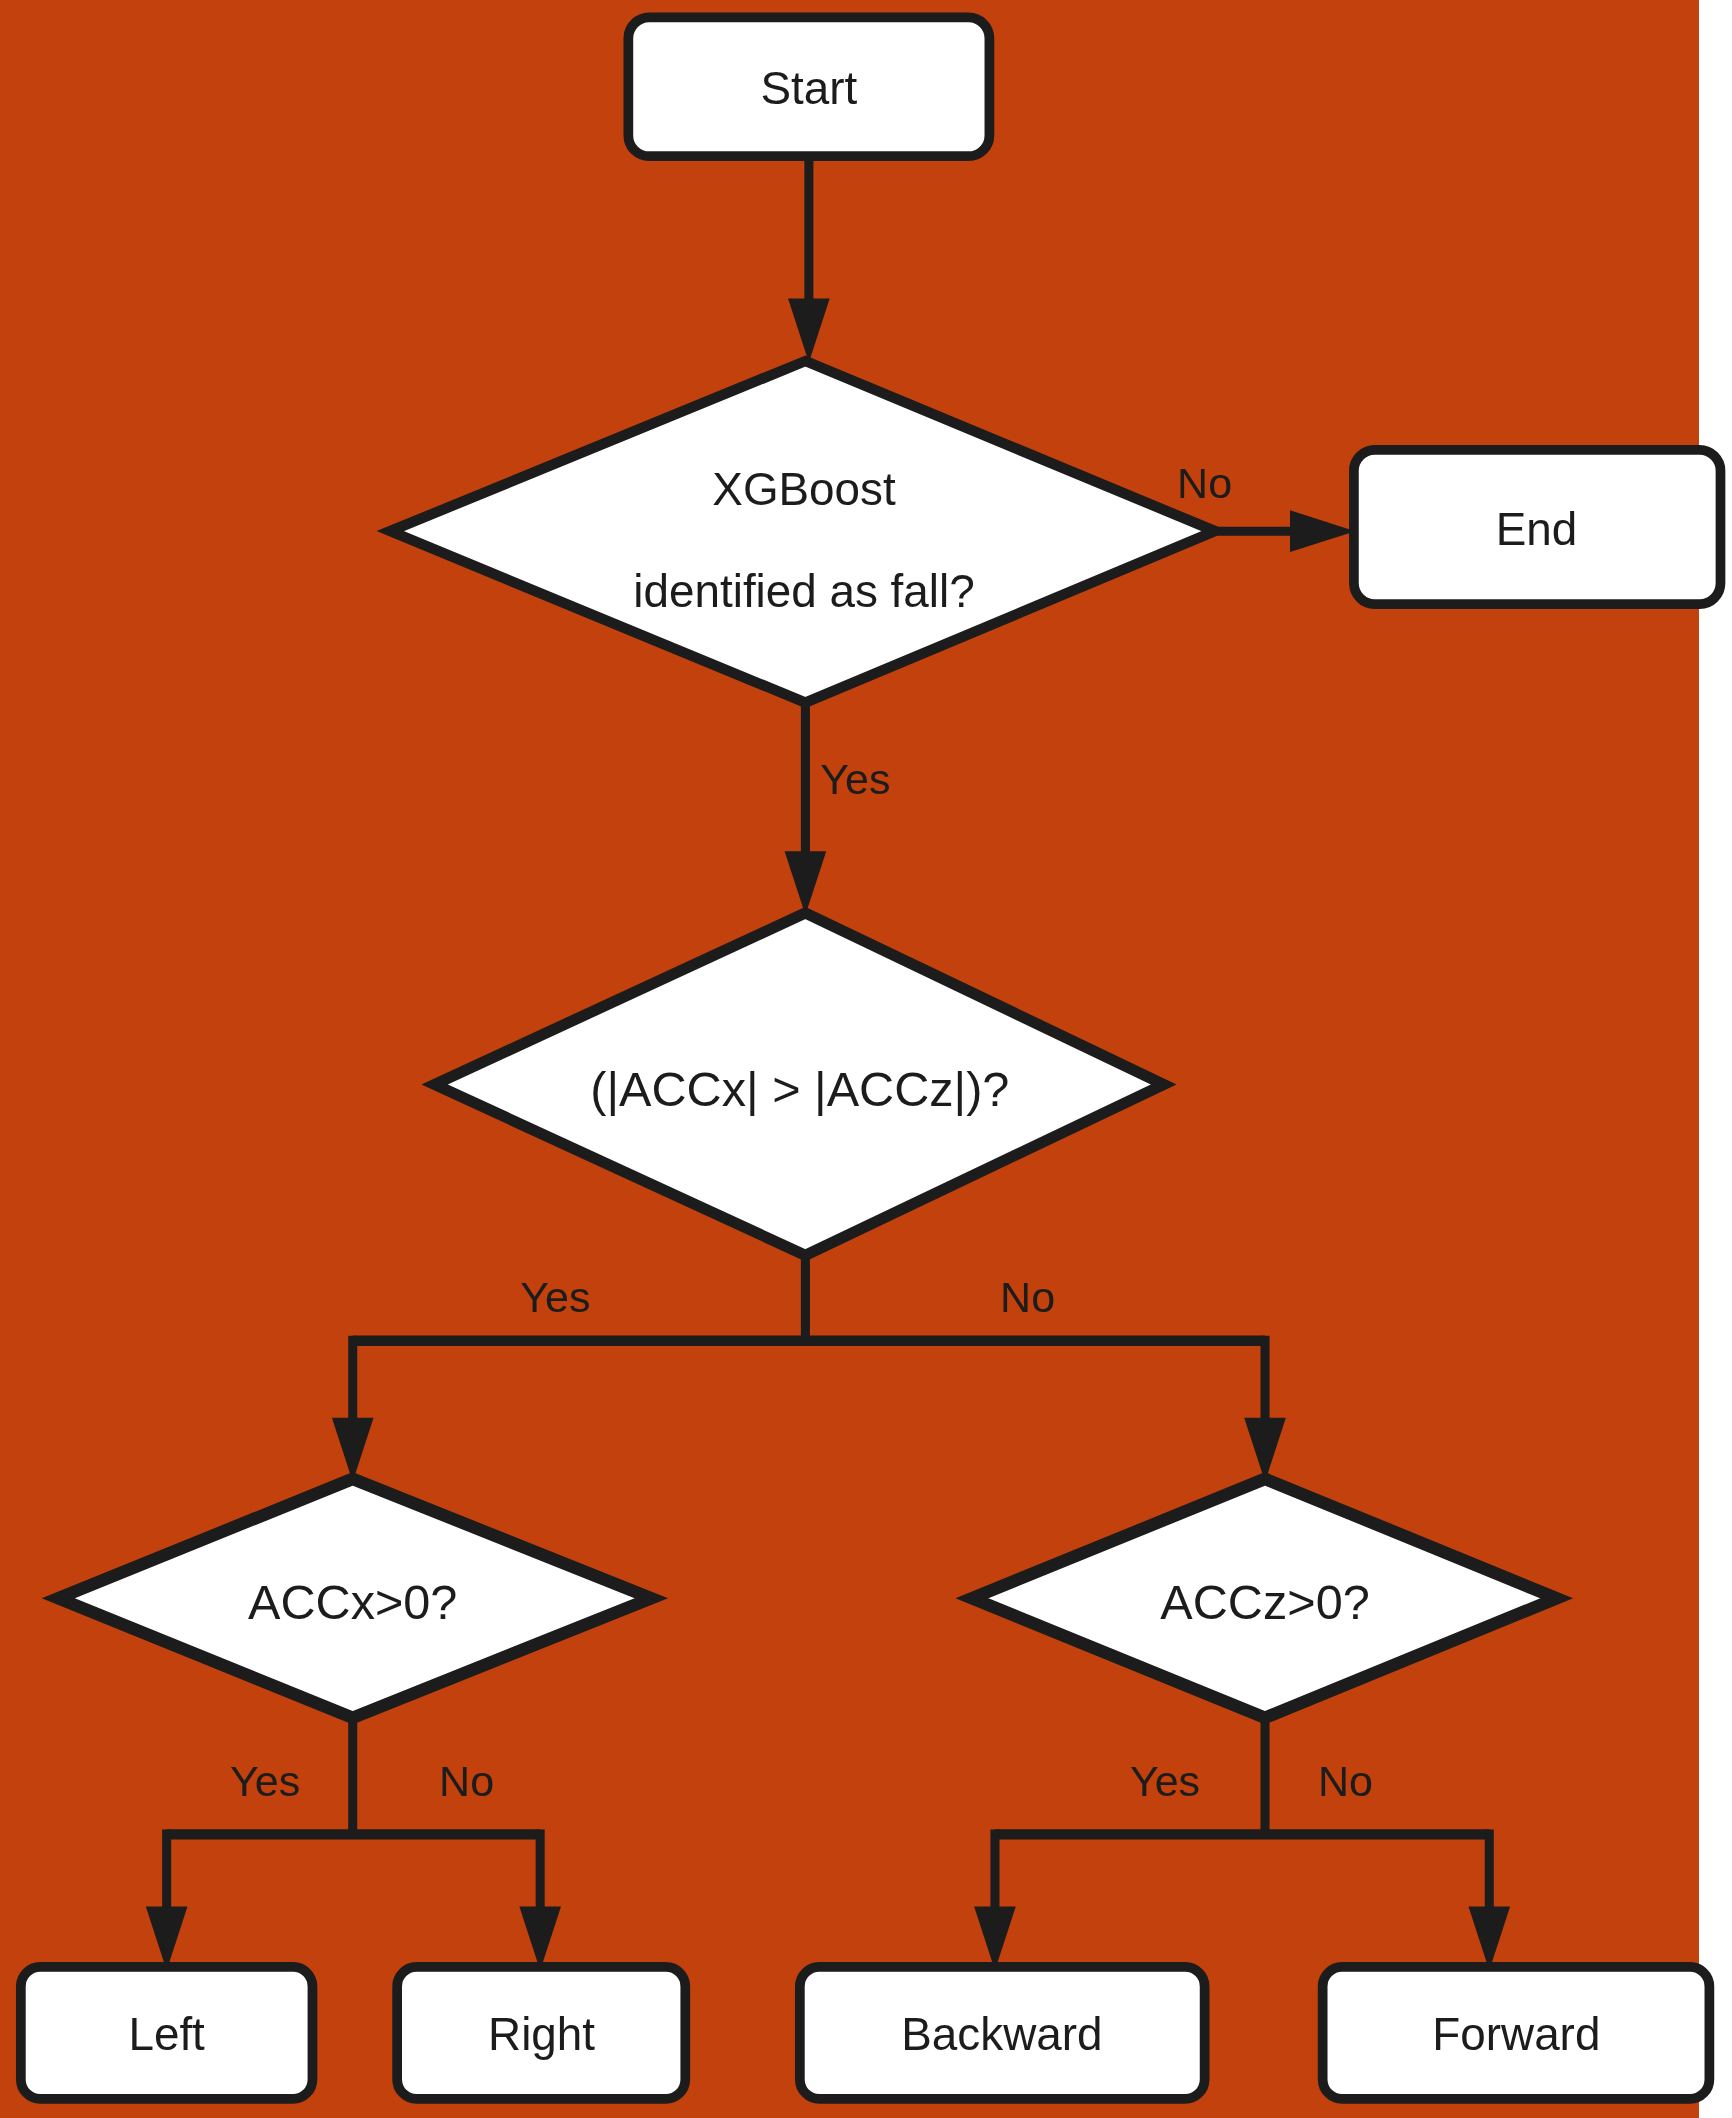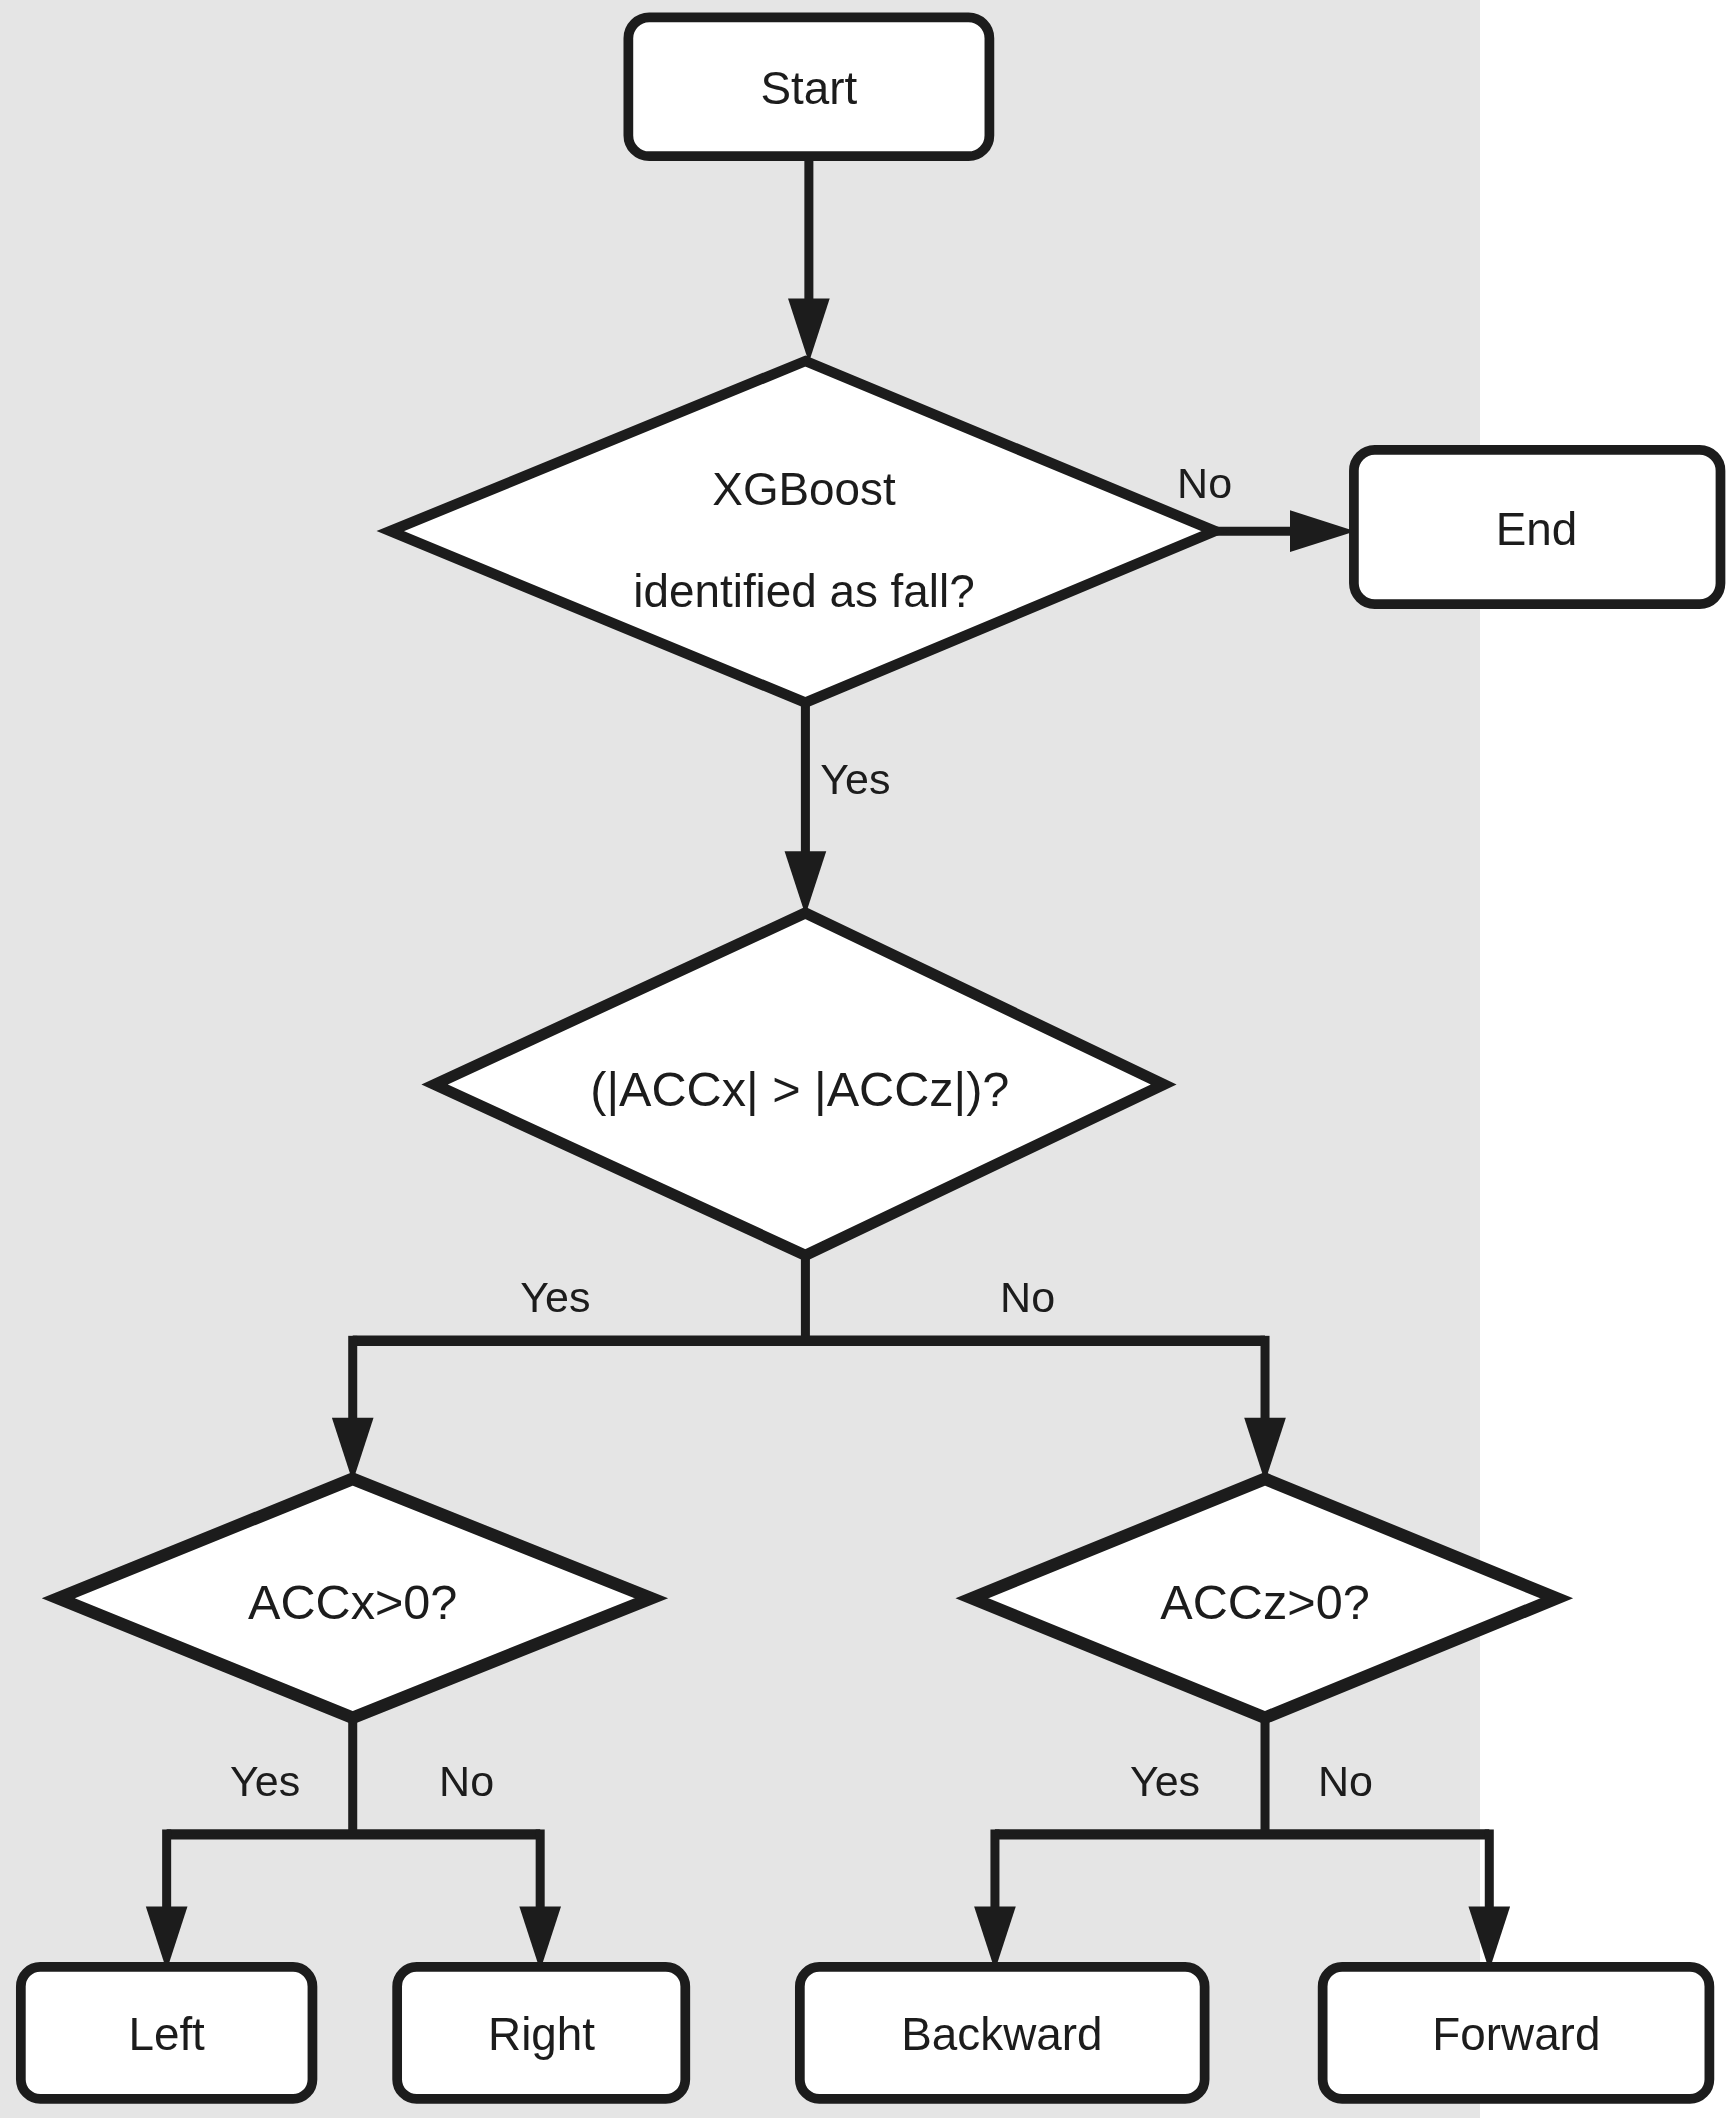--- a/index.html
+++ b/index.html
@@ -1,16 +1,16 @@
 <!DOCTYPE html>
 <html style="font-size:11px"><head>
 <meta charset="utf-8">
 <style>
   html, body { margin: 0; padding: 0; background: #ffffff; }
-  .canvas-wrap { width: 1480px; height: 2119px; background: #e5e5e5; }
+  .canvas-wrap { width: 1699px; height: 2119px; background: #c2410c; }
   svg { display: block; }
   .shape { fill: #ffffff; stroke: #1c1c1c; }
   .box  { stroke-width: 14px; }
   .d1   { stroke-width: 15px; }
   .d2   { stroke-width: 16px; }
   .d3   { stroke-width: 18px; }
   .edge { stroke: #1c1c1c; stroke-width: 13px; fill: none; }
   .bar  { stroke: #1c1c1c; stroke-width: 15px; fill: none; }
   .arrowhead { fill: #1c1c1c; stroke: none; }
   text {

